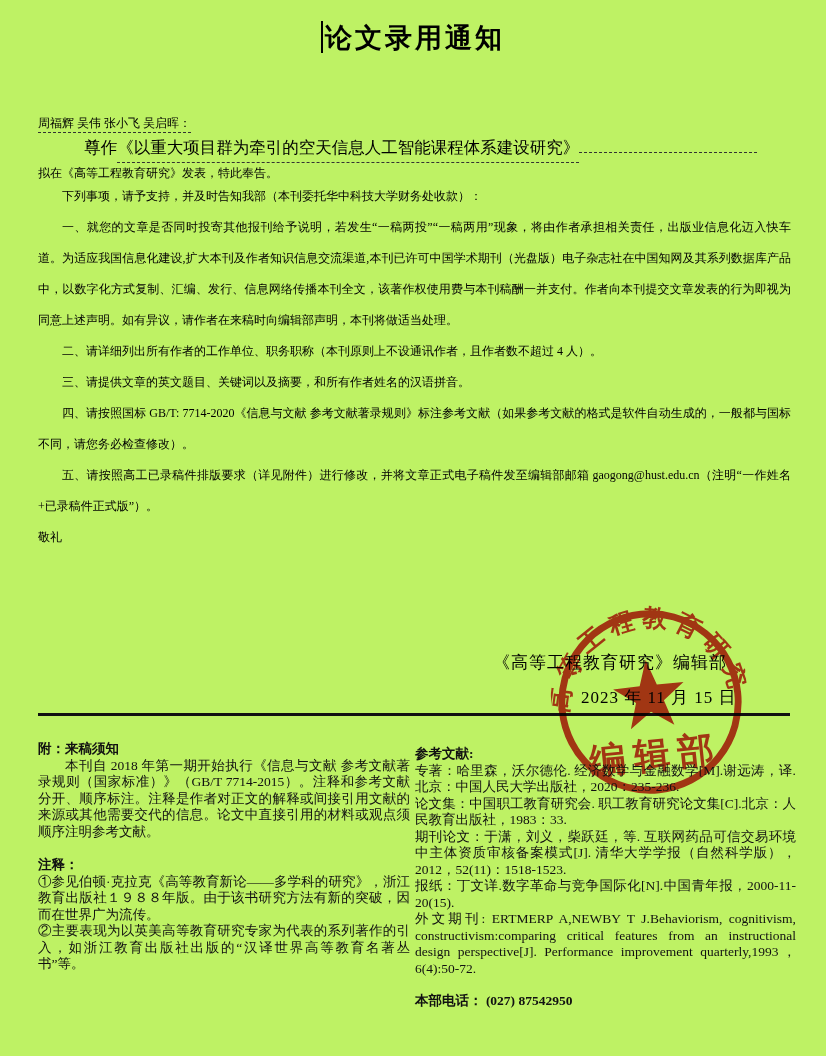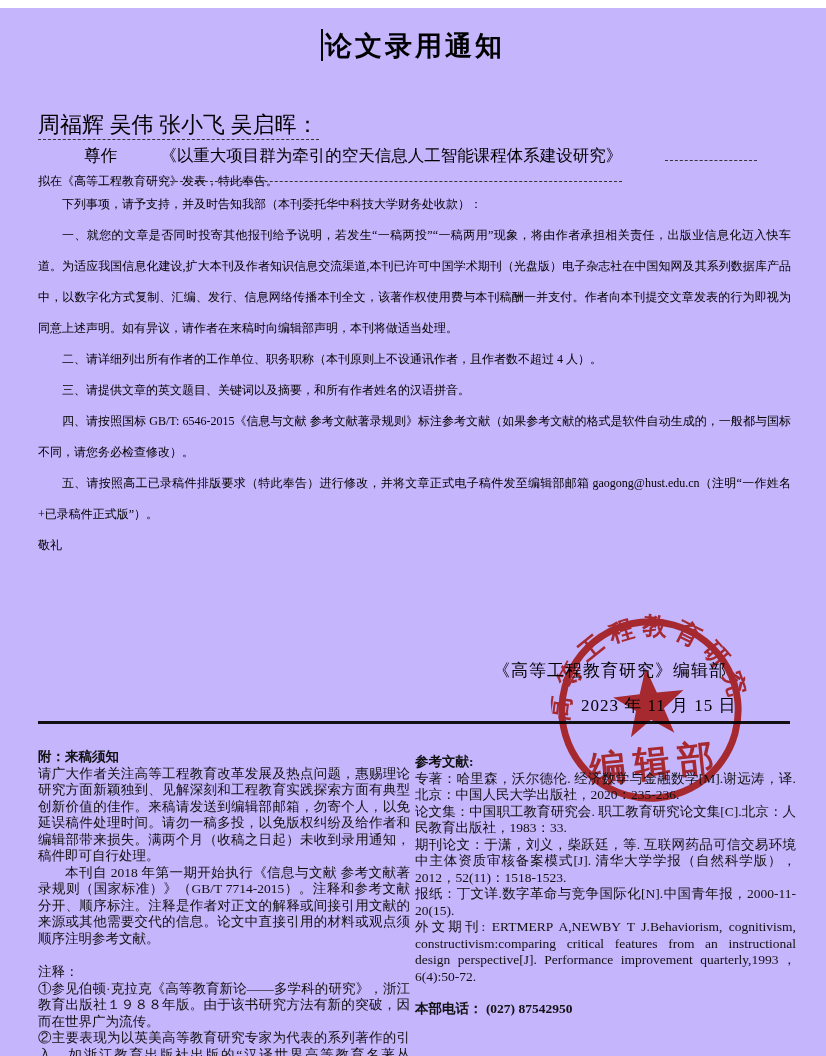--- a/index.html
+++ b/index.html
@@ -1,44 +1,44 @@
 <!DOCTYPE html>
 <html><head>
 <meta charset="utf-8">
 <style>
   * { margin:0; padding:0; box-sizing:border-box; }
   html,body { background:#ffffff; }
   body {
     width:826px; height:1056px; position:relative; overflow:hidden;
     font-family:"Liberation Serif","DejaVu Serif",serif; color:#000;
   }
-  .page { position:absolute; inset:0; background:#c4b5fd;margin-top:8px; }
+  .page { position:absolute; inset:0; background:#bef264; }
 
   
   .doc-title {
     position:absolute; top:20px; left:0; width:100%;
     text-align:center; font-size:27px; font-weight:bold; letter-spacing:3px;
   }
   .doc-title .cursor {
     display:inline-block; width:0; height:32px; border-left:2px solid #000;
     vertical-align:-6px; margin-right:2px;
   }
 
   
   .recipients {
-    position:absolute; top:102px; left:38px; font-size:22px;
+    position:absolute; top:115px; left:38px; font-size:12px;
   }
   .recipients span { border-bottom:1.5px dashed #333; padding-bottom:2px; }
 
   .work-line {
     position:absolute; top:133px; left:38px; width:753px;
-    font-size:16.5px; display:flex; align-items:baseline;gap:43px;
+    font-size:16.5px; display:flex; align-items:baseline;
   }
   .work-line .prefix { text-indent:2.8em; white-space:nowrap; }
-  .work-line .work-title { border-bottom:1.5px dashed #333; padding-bottom:14px; white-space:nowrap; }
+  .work-line .work-title { border-bottom:1.5px dashed #333; padding-bottom:3px; white-space:nowrap; }
   .work-line .filler { flex:1 1 auto; border-bottom:1.5px dashed #333; height:1.2em; margin-right:34px; }
 
   .publish-line { position:absolute; top:165px; left:38px; font-size:12px; }
 
   
   .letter-body {
     position:absolute; top:181px; left:38px; width:753px;
     font-size:12px; line-height:31px; text-align:justify;
   }
   .letter-body p { text-indent:2em; margin:0; }
@@ -60,21 +60,21 @@
     pointer-events:none;
   }
 
   
   .col { font-size:13.5px; line-height:16.5px; text-align:justify; color:#111; }
   .col-left  { position:absolute; top:741px; left:38px;  width:372px; }
   .col-right { position:absolute; top:746px; left:415px; width:381px; }
   .col .hd { font-weight:bold; }
   .col p { margin:0; }
   .col p.ind { text-indent:2em; }
-  .annot-title { font-weight:normal; margin-top:17px !important; }
+  .annot-title { font-weight:bold; margin-top:17px !important; }
   .phone { font-weight:bold; margin-top:16px !important; }
 </style>
 </head>
 <body>
 
 <div class="page">
 
   <div class="doc-title">
     <span class="cursor"></span><span>论文录用通知</span>
   </div>
@@ -89,22 +89,22 @@
     <span class="filler"></span>
   </div>
 
   <div class="publish-line">拟在《高等工程教育研究》发表，特此奉告。</div>
 
   <div class="letter-body">
     <p>下列事项，请予支持，并及时告知我部（本刊委托华中科技大学财务处收款）：</p>
     <p>一、就您的文章是否同时投寄其他报刊给予说明，若发生“一稿两投”“一稿两用”现象，将由作者承担相关责任，出版业信息化迈入快车道。为适应我国信息化建设,扩大本刊及作者知识信息交流渠道,本刊已许可中国学术期刊（光盘版）电子杂志社在中国知网及其系列数据库产品中，以数字化方式复制、汇编、发行、信息网络传播本刊全文，该著作权使用费与本刊稿酬一并支付。作者向本刊提交文章发表的行为即视为同意上述声明。如有异议，请作者在来稿时向编辑部声明，本刊将做适当处理。</p>
     <p>二、请详细列出所有作者的工作单位、职务职称（本刊原则上不设通讯作者，且作者数不超过 4 人）。</p>
     <p>三、请提供文章的英文题目、关键词以及摘要，和所有作者姓名的汉语拼音。</p>
-    <p>四、请按照国标 GB/T: 6546-2015《信息与文献 参考文献著录规则》标注参考文献（如果参考文献的格式是软件自动生成的，一般都与国标不同，请您务必检查修改）。</p>
-    <p>五、请按照高工已录稿件排版要求（特此奉告）进行修改，并将文章正式电子稿件发至编辑部邮箱 gaogong@hust.edu.cn（注明“一作姓名+已录稿件正式版”）。</p>
+    <p>四、请按照国标 GB/T: 7714-2020《信息与文献 参考文献著录规则》标注参考文献（如果参考文献的格式是软件自动生成的，一般都与国标不同，请您务必检查修改）。</p>
+    <p>五、请按照高工已录稿件排版要求（详见附件）进行修改，并将文章正式电子稿件发至编辑部邮箱 gaogong@hust.edu.cn（注明“一作姓名+已录稿件正式版”）。</p>
     <p class="jingli">敬礼</p>
   </div>
 
   <div class="signature">《高等工程教育研究》编辑部</div>
   <div class="sign-date">2023 年 11 月 15 日</div>
 
   <div class="rule"></div>
 
   <svg class="stamp" viewBox="0 0 200 200">
     <defs>
@@ -113,21 +113,20 @@
     <circle cx="100" cy="100" r="90" fill="none" stroke="#d5281e" stroke-width="7"></circle>
     <text font-size="25" font-weight="bold" fill="#d5281e" letter-spacing="7" font-family="Liberation Serif, serif">
       <textPath href="#arcpath" startOffset="50%" text-anchor="middle">高等工程教育研究</textPath>
     </text>
     <polygon points="100,57 108.8,82.9 136.1,83.3 114.3,99.6 122.3,125.7 100,110 77.7,125.7 85.7,99.6 63.9,83.3 91.2,82.9" fill="#d5281e"></polygon>
     <text x="100" y="167" text-anchor="middle" font-size="37" font-weight="bold" fill="#d5281e" letter-spacing="8" font-family="Liberation Serif, serif">编辑部</text>
   </svg>
 
   <div class="col col-left">
     <p class="hd">附：来稿须知</p>
-    <p>请广大作者关注高等工程教育改革发展及热点问题，惠赐理论研究方面新颖独到、见解深刻和工程教育实践探索方面有典型创新价值的佳作。来稿请发送到编辑部邮箱，勿寄个人，以免延误稿件处理时间。请勿一稿多投，以免版权纠纷及给作者和编辑部带来损失。满两个月（收稿之日起）未收到录用通知，稿件即可自行处理。</p>
     <p class="ind">本刊自 2018 年第一期开始执行《信息与文献 参考文献著录规则（国家标准）》（GB/T 7714-2015）。注释和参考文献分开、顺序标注。注释是作者对正文的解释或间接引用文献的来源或其他需要交代的信息。论文中直接引用的材料或观点须顺序注明参考文献。</p>
     <p class="annot-title">注释：</p>
     <p>①参见伯顿·克拉克《高等教育新论——多学科的研究》，浙江教育出版社１９８８年版。由于该书研究方法有新的突破，因而在世界广为流传。</p>
     <p>②主要表现为以英美高等教育研究专家为代表的系列著作的引入，如浙江教育出版社出版的“汉译世界高等教育名著丛书”等。</p>
   </div>
 
   <div class="col col-right">
     <p class="hd">参考文献:</p>
     <p>专著：哈里森，沃尔德伦. 经济数学与金融数学[M].谢远涛，译.北京：中国人民大学出版社，2020：235-236.</p>
     <p>论文集：中国职工教育研究会. 职工教育研究论文集[C].北京：人民教育出版社，1983：33.</p>

